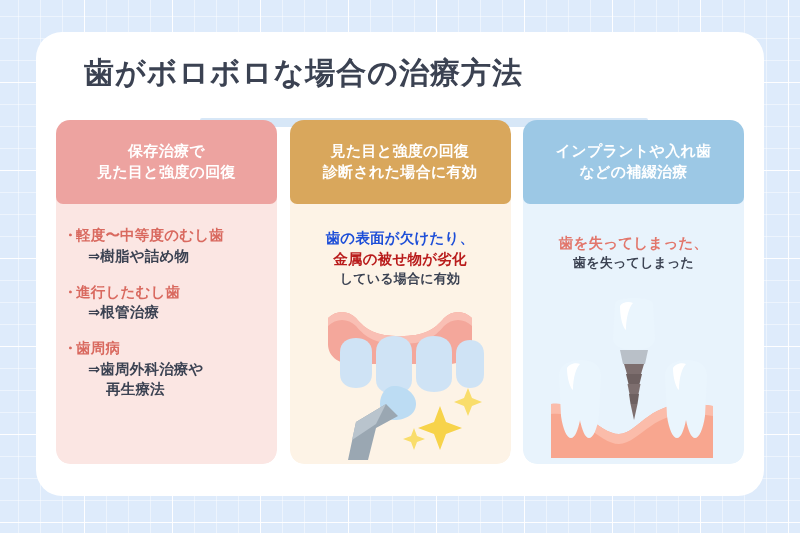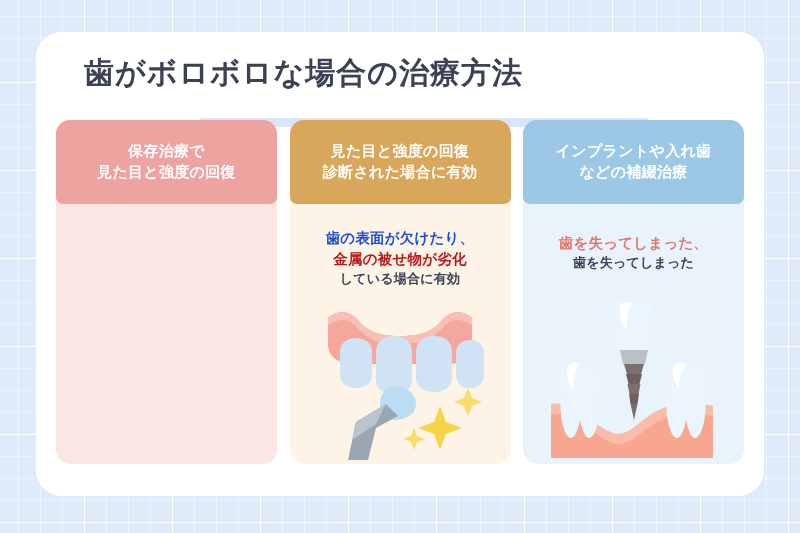--- a/index.html
+++ b/index.html
@@ -186,20 +186,39 @@
     <div id="cards">
 
       <div class="card">
         <div class="card-body" style="background:#fbe6e3;"></div>
         <div class="card-head" style="background:#eda3a0;">
           <div>
             <div>保存治療で</div>
             <div>見た目と強度の回復</div>
           </div>
         </div>
+        <div class="card-content" style="padding-top:22px;">
+
+          <div class="bullet-block">
+            <div class="bullet-line">軽度〜中等度のむし歯</div>
+            <div class="sub-line">⇒樹脂や詰め物</div>
+          </div>
+
+          <div class="bullet-block">
+            <div class="bullet-line">進行したむし歯</div>
+            <div class="sub-line">⇒根管治療</div>
+          </div>
+
+          <div class="bullet-block">
+            <div class="bullet-line">歯周病</div>
+            <div class="sub-line">⇒歯周外科治療や</div>
+            <div class="sub-line-indent">再生療法</div>
+          </div>
+
+        </div>
       </div>
 
       <div class="card">
         <div class="card-body" style="background:#fdf3e6;"></div>
         <div class="card-head" style="background:#d9a75c;">
           <div>
             <div>見た目と強度の回復</div>
             <div>診断された場合に有効</div>
           </div>
         </div>

